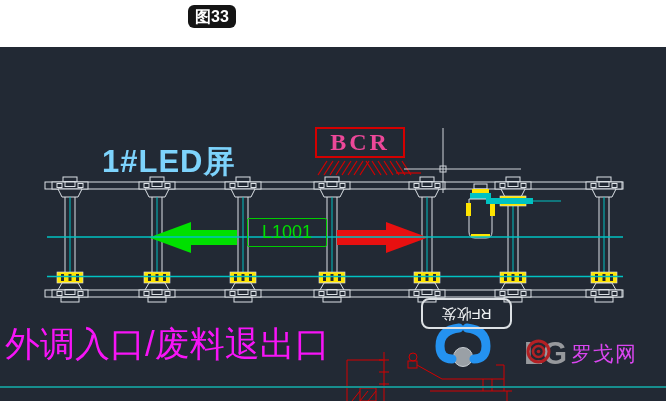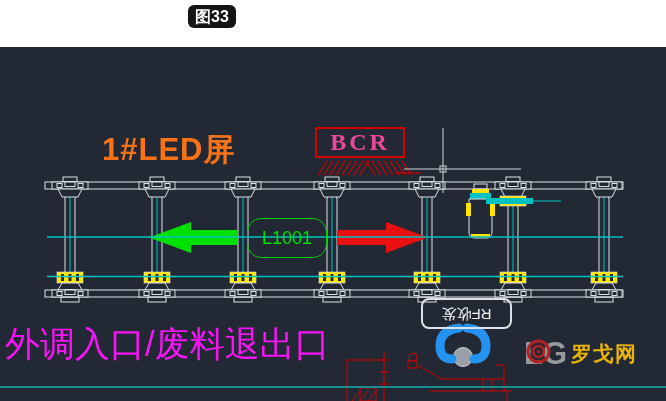--- a/index.html
+++ b/index.html
@@ -12,38 +12,38 @@
   .fig-badge { background:#141414; color:#fff; font-weight:bold; font-size:16px;
                padding:2px 7px; border-radius:6px; line-height:1.2; }
   .fig-title { font-size:19px; font-weight:bold; color:#101010;
                border-bottom:2px solid #2a2a2a; padding-bottom:1px; }
 
   
   .cad { position:absolute; left:0; top:47px; width:666px; height:354px; background:#222934; }
   .cad svg { position:absolute; left:0; top:0; }
 
   .overlay { position:absolute; white-space:nowrap; }
-  .led-label { left:102px; top:82px; font-size:31px; font-weight:bold; color:#f97316; letter-spacing:1px; }
+  .led-label { left:102px; top:94px; font-size:31px; font-weight:bold; color:#7dd3fc; letter-spacing:1px; }
   .bcr-box { left:315px; top:80px; width:90px; height:31px; border:2px solid #d40000;
              display:flex; align-items:center; justify-content:center;
              font-family:"Liberation Serif", serif; font-weight:bold; font-size:24px;
              color:#ec4899; letter-spacing:3px; }
-  .l1001-box { left:247px; top:171px; width:80px; height:40px; border:1.5px solid #00cc00;
-               border-radius:14px; display:flex; align-items:center; justify-content:center;
+  .l1001-box { left:247px; top:171px; width:80px; height:29px; border:1.5px solid #00cc00;
+               border-radius:2px; display:flex; align-items:center; justify-content:center;
                color:#00e000; font-size:18px; }
   .exit-label { left:5px; top:274px; font-size:35px; font-weight:normal; color:#f714f7; }
   .rf-label { left:421px; top:251px; width:91px; height:31px; border:2px solid #dde1e5;
               border-radius:8px; display:flex; align-items:center; justify-content:center;
               color:#f0f2f4; font-size:15px; transform:rotate(180deg); }
 
   
   .logo { left:524px; top:291px; display:flex; align-items:center; }
   .logo .latin { font-size:31px; font-weight:800; color:#97999d; line-height:1; }
   .logo .target { margin:0 1px; display:block; }
-  .logo .cjk { font-size:21px; font-weight:700; color:#eab308; margin-left:4px; letter-spacing:1px; }
+  .logo .cjk { font-size:21px; font-weight:400; color:#d946ef; margin-left:4px; letter-spacing:1px; }
 </style>
 </head>
 <body>
 
 <div class="stage">
 
   <div class="header">
     <div class="title-row">
       <span class="fig-badge">图33</span>
     </div>

